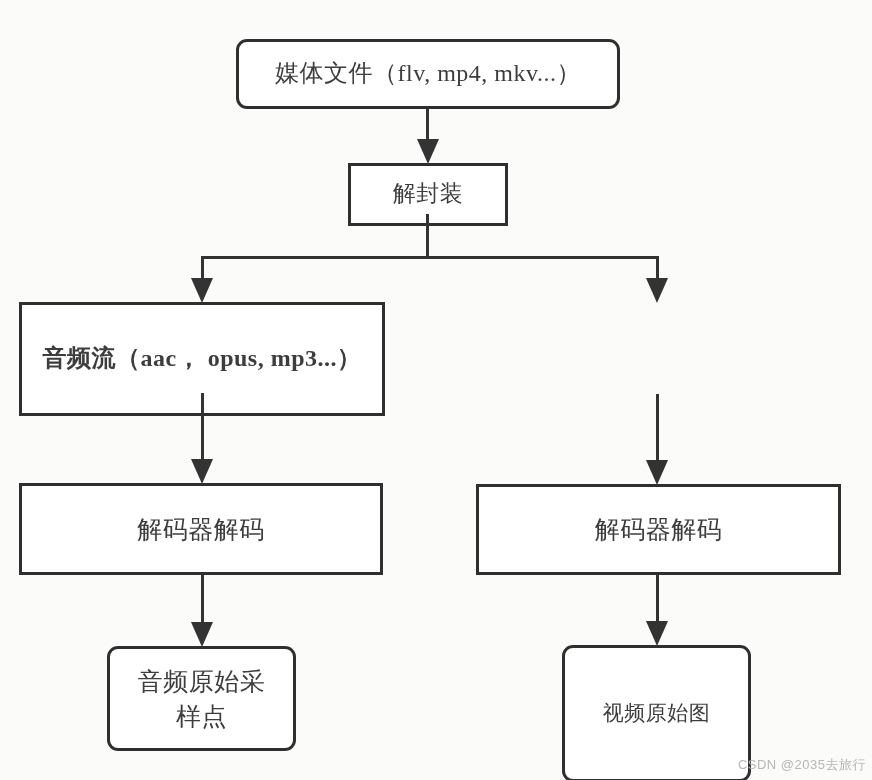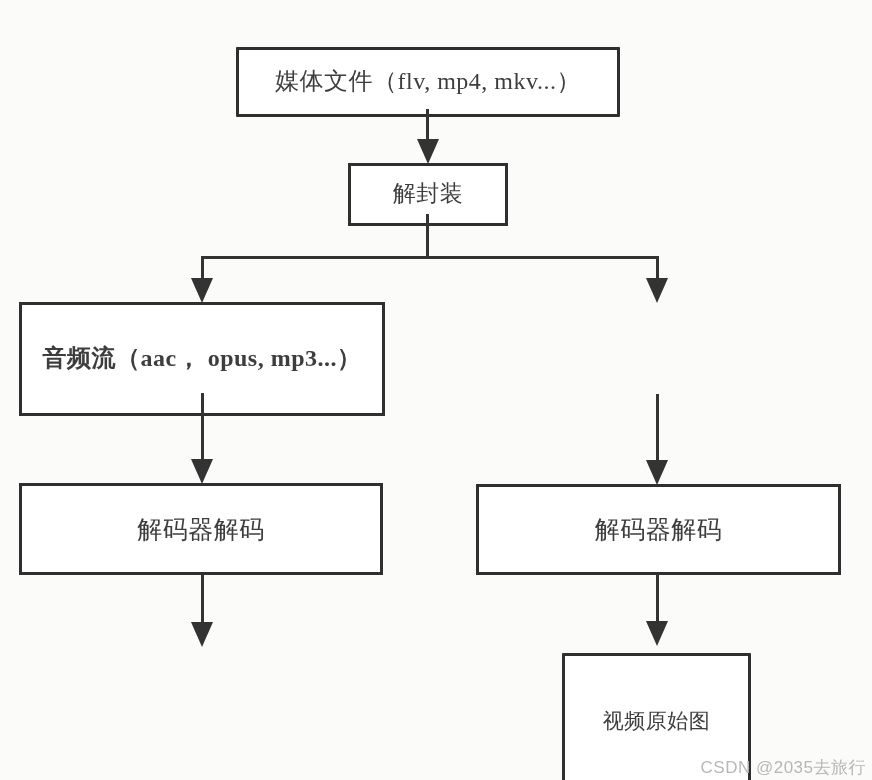--- a/index.html
+++ b/index.html
@@ -21,21 +21,21 @@
     background: #ffffff;
     border: 3px solid #2f2f2f;
     display: flex;
     align-items: center;
     justify-content: center;
     text-align: center;
     color: #3d3d3d;
     font-size: 24px;
     letter-spacing: 0.5px;
   }
-  .rounded { border-radius: 1px; margin-top: 8px; }
+  .rounded { border-radius: 11px; }
   .node .lbl { display: block; line-height: 1.4; }
   .line {
     position: absolute;
     background: #333333;
   }
   .arrow-down {
     position: absolute;
     width: 0;
     height: 0;
     border-left: 11px solid transparent;
@@ -47,21 +47,21 @@
   #audio-stream { left: 19px;  top: 302px; width: 366px; height: 114px; font-weight: bold; }
   #video-stream { left: 471px; top: 302px; width: 374px; height: 92px; }
   #audio-decode { left: 19px;  top: 483px; width: 364px; height: 92px; font-size: 25px; }
   #video-decode { left: 476px; top: 484px; width: 365px; height: 91px; font-size: 25px; }
   #audio-raw    { left: 107px; top: 646px; width: 189px; height: 105px; font-size: 25px; }
   #video-raw    { left: 562px; top: 645px; width: 189px; height: 137px; font-size: 21px; }
   #watermark {
     position: absolute;
     top: 756px;
     right: 6px;
-    font-size: 17px;
+    font-size: 13px;
     color: #b7b7b7;
     font-family: "Liberation Sans", "DejaVu Sans", sans-serif;
     letter-spacing: 0.5px;
   }
 </style>
 </head>
 <body>
 
 <div id="canvas">
 
@@ -79,20 +79,26 @@
 
 
   <div class="node" id="audio-decode">
     <span class="lbl">解码器解码</span>
   </div>
 
   <div class="node" id="video-decode">
     <span class="lbl">解码器解码</span>
   </div>
 
+  <div class="node rounded" id="audio-raw">
+    <span class="lbl">
+      <span style="display:block">音频原始采</span>
+      <span style="display:block">样点</span>
+    </span>
+  </div>
 
   <div class="node rounded" id="video-raw">
     <span class="lbl">
       <span style="display:block">视频原始图</span>
     </span>
   </div>
 
   <div class="line" style="left:426px; top:109px; width:3px; height:32px;"></div>
   <div class="arrow-down" style="left:417px; top:139px;"></div>
 

